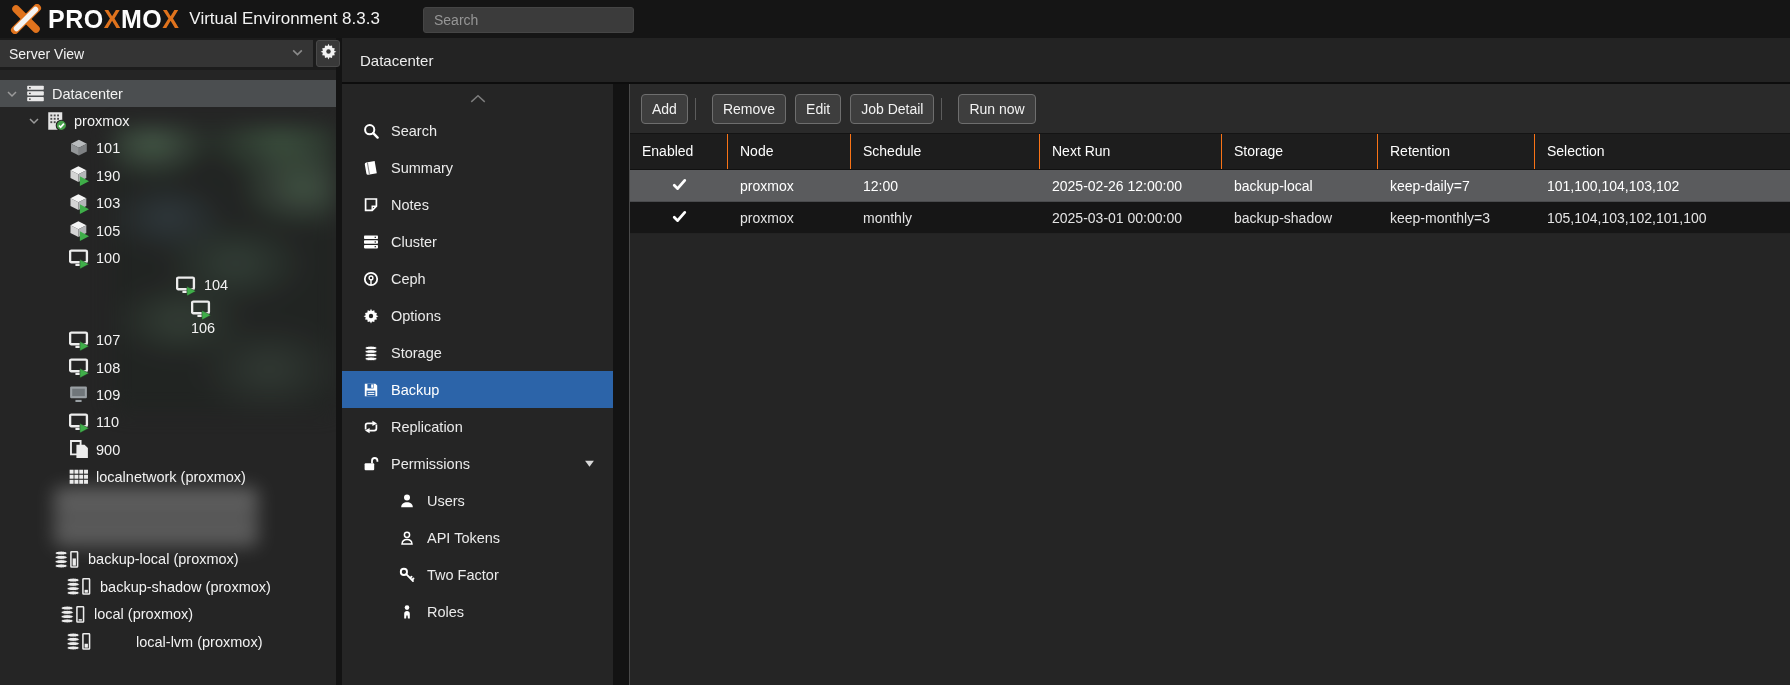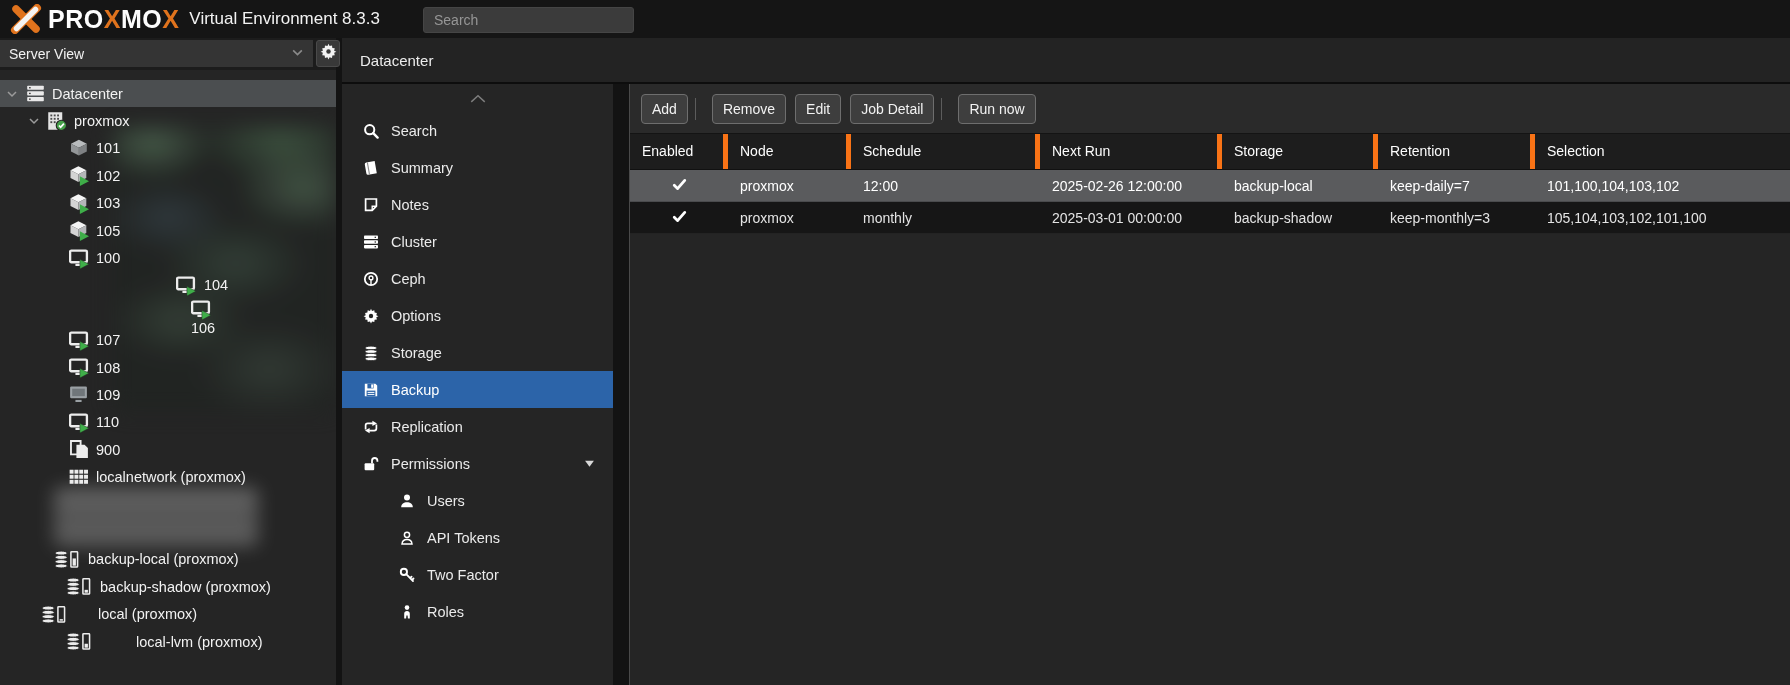--- a/index.html
+++ b/index.html
@@ -73,21 +73,21 @@
   .content { position:absolute; left:613px; top:84px; width:1177px; height:601px;
     background:#252525; border-left:1px solid #4a4a4a;margin-left:16px; }
   .toolbar { height:50px; background:#2a2a2a; border-bottom:1px solid #141414;
     display:flex; align-items:center; padding-left:11px; }
   .tb-btn { height:30px; background:#3e3e3e; border:1px solid #6e6e6e; border-radius:4px;
     color:#f2f2f2; font-size:14px; padding:0 10px; margin-right:9px; cursor:pointer;
     font-family:"Liberation Sans", sans-serif; }
   .tb-sep { width:1px; height:22px; background:#5c5c5c; margin:0 7px 0 0; margin-right:16px; margin-left:-2px; }
   .grid-header { height:36px; background:#1d1d1d; border-bottom:1px solid #111; display:flex; }
   .gh-cell { line-height:35px; font-size:14px; color:#fdfdfd; padding-left:12px;
-    border-right:5px solid #f97316; overflow:hidden; white-space:nowrap; cursor:pointer; }
+    border-right:1px solid #f97316; overflow:hidden; white-space:nowrap; cursor:pointer; }
   .gh-cell:last-child { border-right:none; }
   .grid-row { height:32px; display:flex; align-items:center; font-size:14px;
     color:#e4e4e4; background:#161616; border-bottom:1px solid #232323; cursor:pointer; }
   .grid-row.selected { background:#5a5b5d; color:#fff; border-bottom-color:#4a4b4d; }
   .g-cell { padding-left:12px; overflow:hidden; white-space:nowrap; }
   .g-cell.center { display:flex; justify-content:center; padding-left:0; }
 </style>
 </head>
 <body>
 
@@ -190,21 +190,21 @@
       </div>
       <div class="tree-row" style="padding-left: 66px;">
         <span class="tree-ico">
           <svg width="21" height="21" viewBox="0 0 17 17" xmlns="http://www.w3.org/2000/svg">
             <path d="M7.6 1l6.4 3.2L7.6 7.4 1.2 4.2z" fill="#f4f4f4"></path>
             <path d="M7.6 7.4v6.4L1.2 10.6V4.2z" fill="#d4d4d4"></path>
             <path d="M7.6 7.4v6.4L14 10.6V4.2z" fill="#b4b6b8"></path>
             <path d="M8.8 9.2l7.4 3.9-7.4 3.9z" fill="#3fae49"></path>
           </svg>
         </span>
-        <span class="tree-label">102</span>
+        <span class="tree-label">190</span>
       </div>
       <div class="tree-row" style="padding-left: 66px;">
         <span class="tree-ico">
           <svg width="21" height="21" viewBox="0 0 17 17" xmlns="http://www.w3.org/2000/svg">
             <path d="M7.6 1l6.4 3.2L7.6 7.4 1.2 4.2z" fill="#f4f4f4"></path>
             <path d="M7.6 7.4v6.4L1.2 10.6V4.2z" fill="#d4d4d4"></path>
             <path d="M7.6 7.4v6.4L14 10.6V4.2z" fill="#b4b6b8"></path>
             <path d="M8.8 9.2l7.4 3.9-7.4 3.9z" fill="#3fae49"></path>
           </svg>
         </span>
@@ -350,21 +350,21 @@
               <ellipse cx="5.6" cy="6.2" rx="5.2" ry="1.7"></ellipse>
               <ellipse cx="5.6" cy="9.8" rx="5.2" ry="1.7"></ellipse>
               <ellipse cx="5.6" cy="13.4" rx="5.2" ry="1.7"></ellipse>
             </g>
             <rect x="13.8" y="1.4" width="5.6" height="13" rx="0.6" fill="none" stroke="#ececec" stroke-width="1.3"></rect>
             <rect x="15.2" y="10.8" width="2.8" height="2.4" fill="#ececec"></rect>
           </svg>
         </span>
         <span class="tree-label">backup-shadow (proxmox)</span>
       </div>
-      <div class="tree-row" style="padding-left: 41px; gap: 23px;">
+      <div class="tree-row" style="padding-left: 60px;">
         <span class="tree-ico wide">
           <svg width="26" height="19" viewBox="0 0 21 16" xmlns="http://www.w3.org/2000/svg">
             <g fill="#ececec" stroke="#252525" stroke-width="0.8">
               <ellipse cx="5.6" cy="2.6" rx="5.2" ry="1.7"></ellipse>
               <ellipse cx="5.6" cy="6.2" rx="5.2" ry="1.7"></ellipse>
               <ellipse cx="5.6" cy="9.8" rx="5.2" ry="1.7"></ellipse>
               <ellipse cx="5.6" cy="13.4" rx="5.2" ry="1.7"></ellipse>
             </g>
             <rect x="13.8" y="1.4" width="5.6" height="13" rx="0.6" fill="none" stroke="#ececec" stroke-width="1.3"></rect>
             <rect x="15.2" y="11.9" width="2.8" height="1.3" fill="#ececec"></rect>

